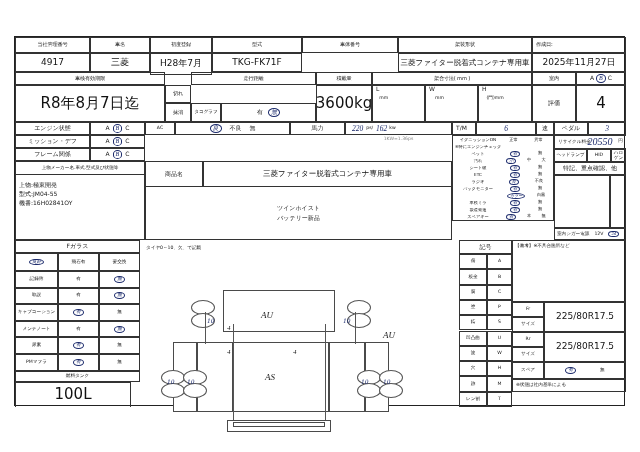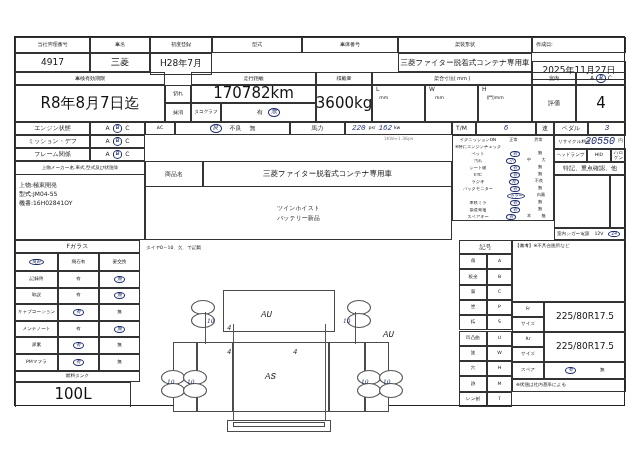--- a/index.html
+++ b/index.html
@@ -11,21 +11,21 @@
   .cell{position:absolute;box-sizing:border-box;border:0.8px solid #333;
         display:flex;align-items:center;justify-content:center;
         text-align:center;overflow:hidden;line-height:1.05;}
   .lbl{font-size:5.2px;letter-spacing:-0.2px;color:#222;}
   .lbl2{font-size:6px;color:#222;}
   .valbig{font-size:15px;}
   .valmid{font-size:9px;}
   .vals{font-size:7.5px;}
   .tiny{font-size:4.6px;}
   .nb{border:none;}
-  .hand{font-family:Liberation Mono, monospace;
+  .hand{font-family:Liberation Serif, serif;
         color:#1b2a6b;font-style:italic;}
   .leftal{justify-content:flex-start;padding-left:3px;text-align:left;}
   .circ{display:inline-block;border:1px solid #1b2a6b;border-radius:50%;
         padding:0 2px;color:#1b2a6b;}
   #diagram{position:absolute;left:150px;top:245px;width:270px;height:155px;}
   .dzone{position:absolute;border:1px solid #4a4a4a;box-sizing:border-box;background:#fff;}
   .tire{position:absolute;border:1px solid #555;border-radius:50%;background:#fff;}
   .tnum{position:absolute;font-size:6px;color:#1b2a6b;font-style:italic;
         font-family:"DejaVu Serif",serif;}
   .axle{position:absolute;background:#555;}
@@ -40,43 +40,43 @@
   <div class="cell lbl" style="left:75px;top:0;width:60px;height:16px;">車名</div>
   <div class="cell lbl" style="left:135px;top:0;width:62px;height:16px;">初度登録</div>
   <div class="cell lbl" style="left:197px;top:0;width:90px;height:16px;">型式</div>
   <div class="cell lbl" style="left:287px;top:0;width:96px;height:16px;">車体番号</div>
   <div class="cell lbl" style="left:383px;top:0;width:134px;height:16px;">架装形状</div>
   <div class="cell lbl leftal" style="left:517px;top:0;width:94px;height:16px;">作成日:</div>
 
   <div class="cell valmid" style="left:0;top:16px;width:75px;height:19px;">4917</div>
   <div class="cell valmid" style="left:75px;top:16px;width:60px;height:19px;">三菱</div>
   <div class="cell valmid" style="left:135px;top:16px;width:62px;height:22px;">H28年7月</div>
+  <div class="cell valmid" style="left:197px;top:16px;width:90px;height:19px;">TKG-FK71F</div>
   <div class="cell vals" style="left:383px;top:16px;width:134px;height:19px;">三菱ファイター脱着式コンテナ専用車</div>
-  <div class="cell valmid" style="left:517px;top:16px;width:94px;height:19px;margin-top:8px;">2025年11月27日</div>
+  <div class="cell valmid" style="left:517px;top:16px;width:94px;height:19px;">2025年11月27日</div>
 
   <div class="cell lbl" style="left:0;top:35px;width:150px;height:13px;">車検有効期限</div>
   <div class="cell lbl" style="left:176px;top:35px;width:125px;height:13px;">走行距離</div>
   <div class="cell lbl" style="left:301px;top:35px;width:56px;height:13px;">積載量</div>
   <div class="cell lbl" style="left:357px;top:35px;width:160px;height:13px;">架合寸法( mm )</div>
   <div class="cell lbl" style="left:517px;top:35px;width:44px;height:13px;">室内</div>
   <div class="cell" style="left:561px;top:35px;width:50px;height:13px;">
     <span class="lbl2" style="margin:0 2px">A</span>
       <span class="lbl2 circ hand">B</span>
       <span class="lbl2" style="margin:0 2px">C</span>
   </div>
 
   <div class="cell valbig" style="left:0;top:48px;width:150px;height:37px;">R8年8月7日迄</div>
   <div class="cell lbl" style="left:150px;top:48px;width:26px;height:18px;">切れ</div>
   <div class="cell lbl" style="left:150px;top:66px;width:26px;height:19px;">抹消</div>
   <div class="cell tiny" style="left:176px;top:66px;width:30px;height:19px;">タコグラフ</div>
   <div class="cell" style="left:206px;top:66px;width:95px;height:19px;">
     <span class="lbl2" style="margin-right:5px">有</span>
       <span class="lbl2 circ hand">無</span>
   </div>
-  <div class="cell valbig" style="left:176px;top:48px;width:125px;height:18px;">170782km</div>
   <div class="cell valbig" style="left:301px;top:48px;width:56px;height:37px;">3600kg</div>
 
   <div class="cell leftal" style="left:357px;top:48px;width:53px;height:37px;align-items:flex-start;">
     <span class="lbl2">L</span>
       <span class="tiny" style="align-self:flex-end;padding-bottom:20px">mm</span>
   </div>
   <div class="cell leftal" style="left:410px;top:48px;width:53px;height:37px;align-items:flex-start;">
     <span class="lbl2">W</span>
       <span class="tiny" style="align-self:flex-end;padding-bottom:20px">mm</span>
   </div>

